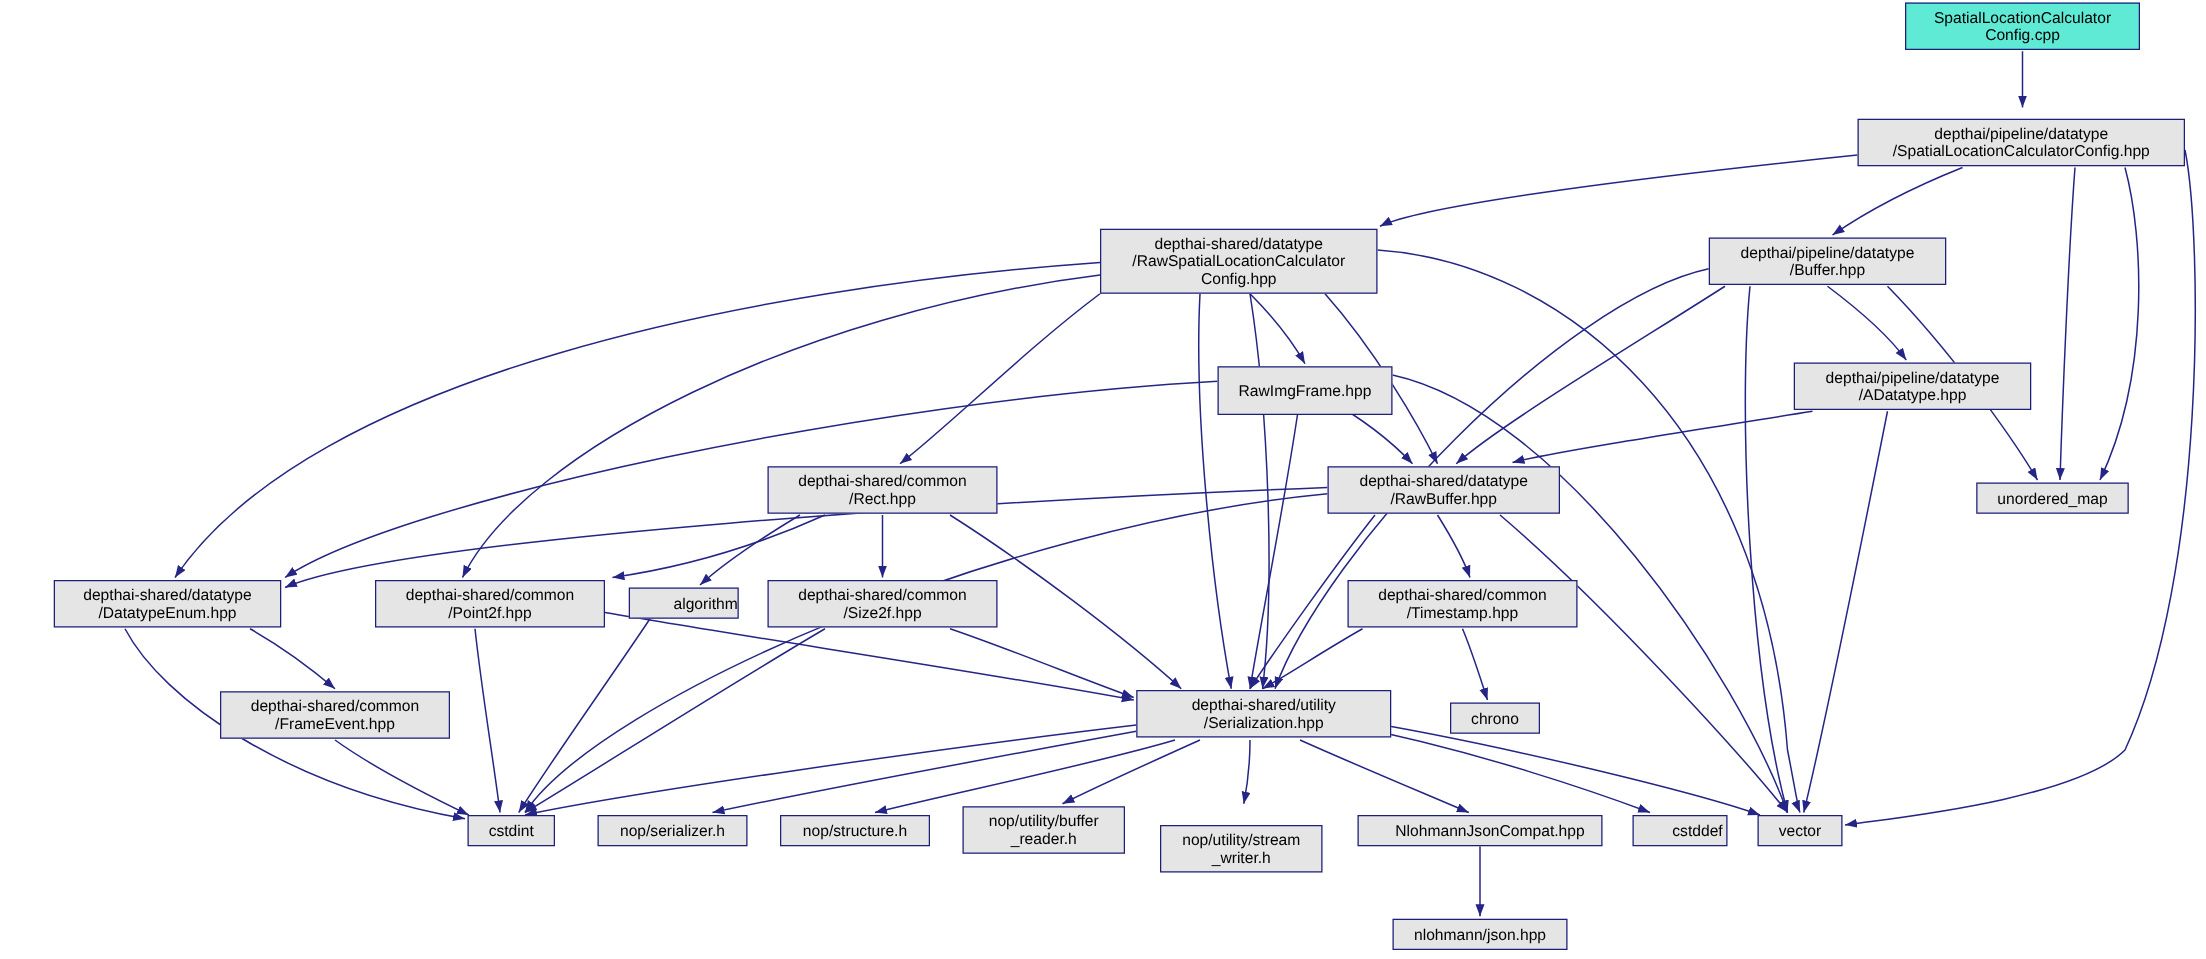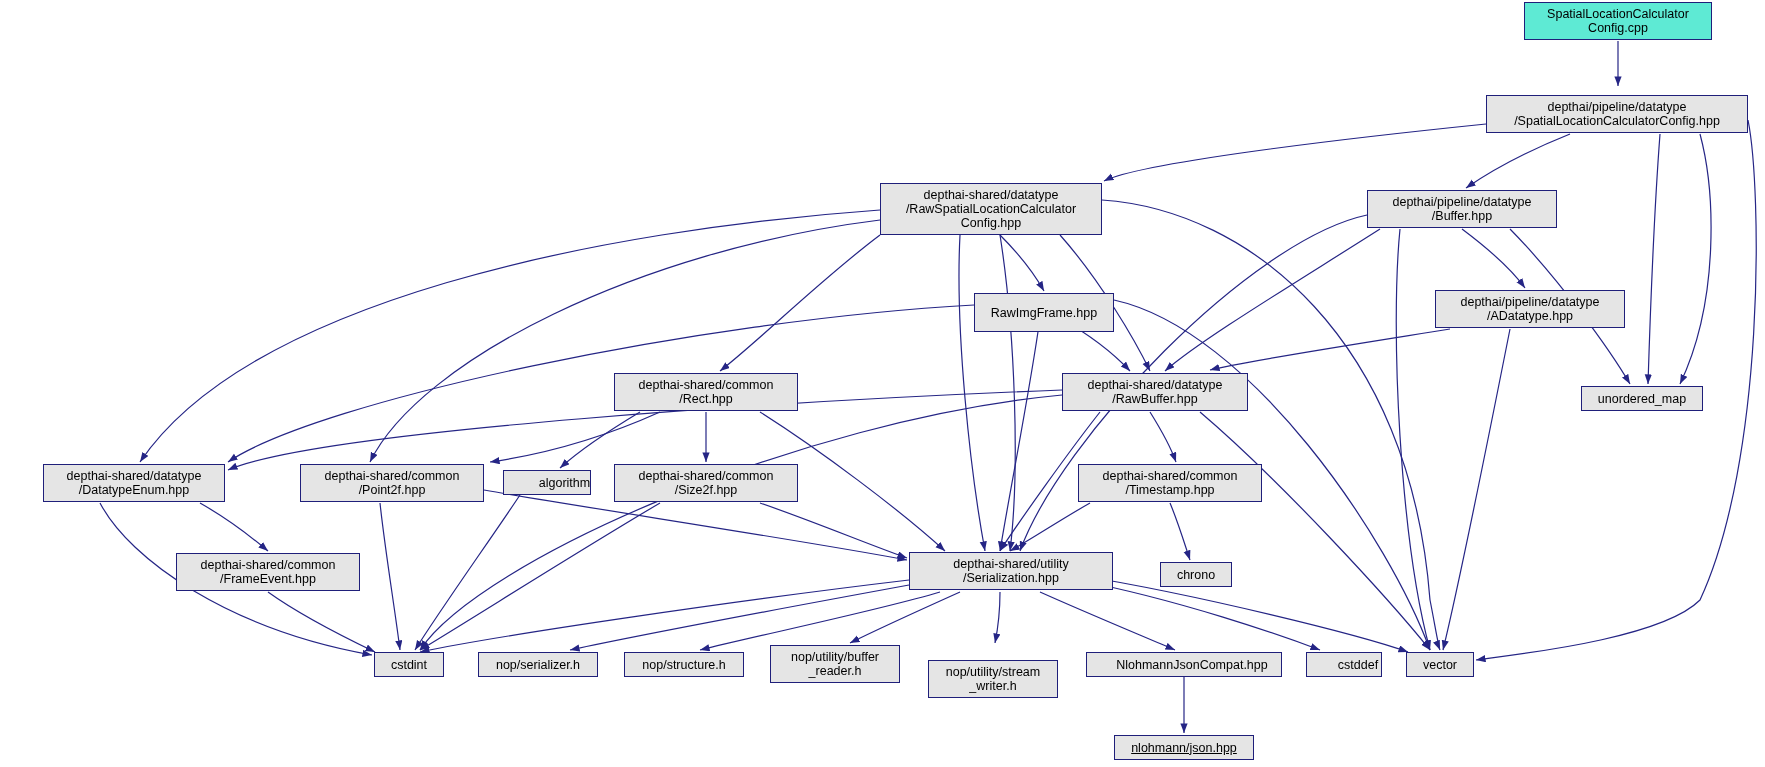--- a/index.html
+++ b/index.html
@@ -145,14 +145,14 @@
     <div class="node" style="left: 374px; top: 652px; width: 70px; height: 25px;">cstdint</div>
     <div class="node" style="left: 478px; top: 652px; width: 120px; height: 25px;">nop/serializer.h</div>
     <div class="node" style="left: 624px; top: 652px; width: 120px; height: 25px;">nop/structure.h</div>
     <div class="node" style="left: 770px; top: 645px; width: 130px; height: 38px; text-align: center;">nop/utility/buffer
 _reader.h</div>
     <div class="node" style="left: 928px; top: 645px; width: 130px; height: 38px; margin-top: 15px;">nop/utility/stream
 _writer.h</div>
     <div class="node" style="left: 1086px; top: 652px; width: 196px; height: 25px; padding-left: 16px;">NlohmannJsonCompat.hpp</div>
     <div class="node" style="left: 1306px; top: 652px; width: 76px; height: 25px; padding-left: 28px;">cstddef</div>
     <div class="node" style="left: 1406px; top: 652px; width: 68px; height: 25px;">vector</div>
-    <div class="node" style="left: 1114px; top: 735px; width: 140px; height: 25px; text-decoration: underline;">nlohmann/json.hpp</div>
+    <div class="node" style="left: 1114px; top: 735px; width: 140px; height: 25px;">nlohmann/json.hpp</div>
   </div>
 
 </body></html>

